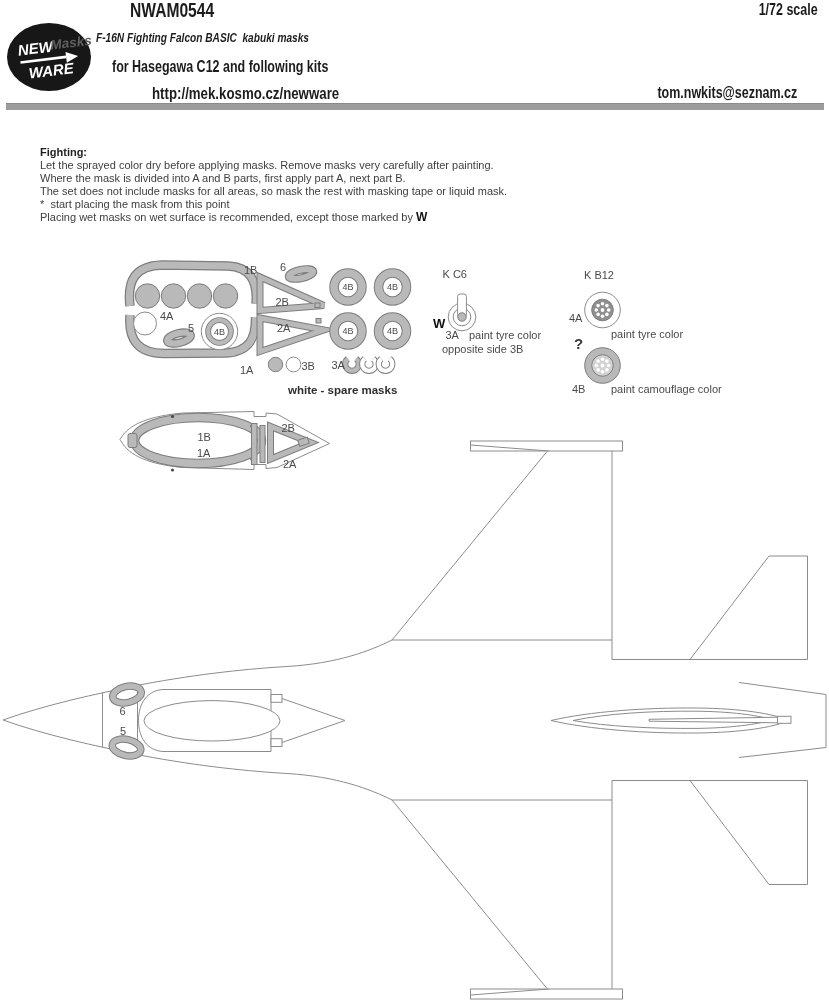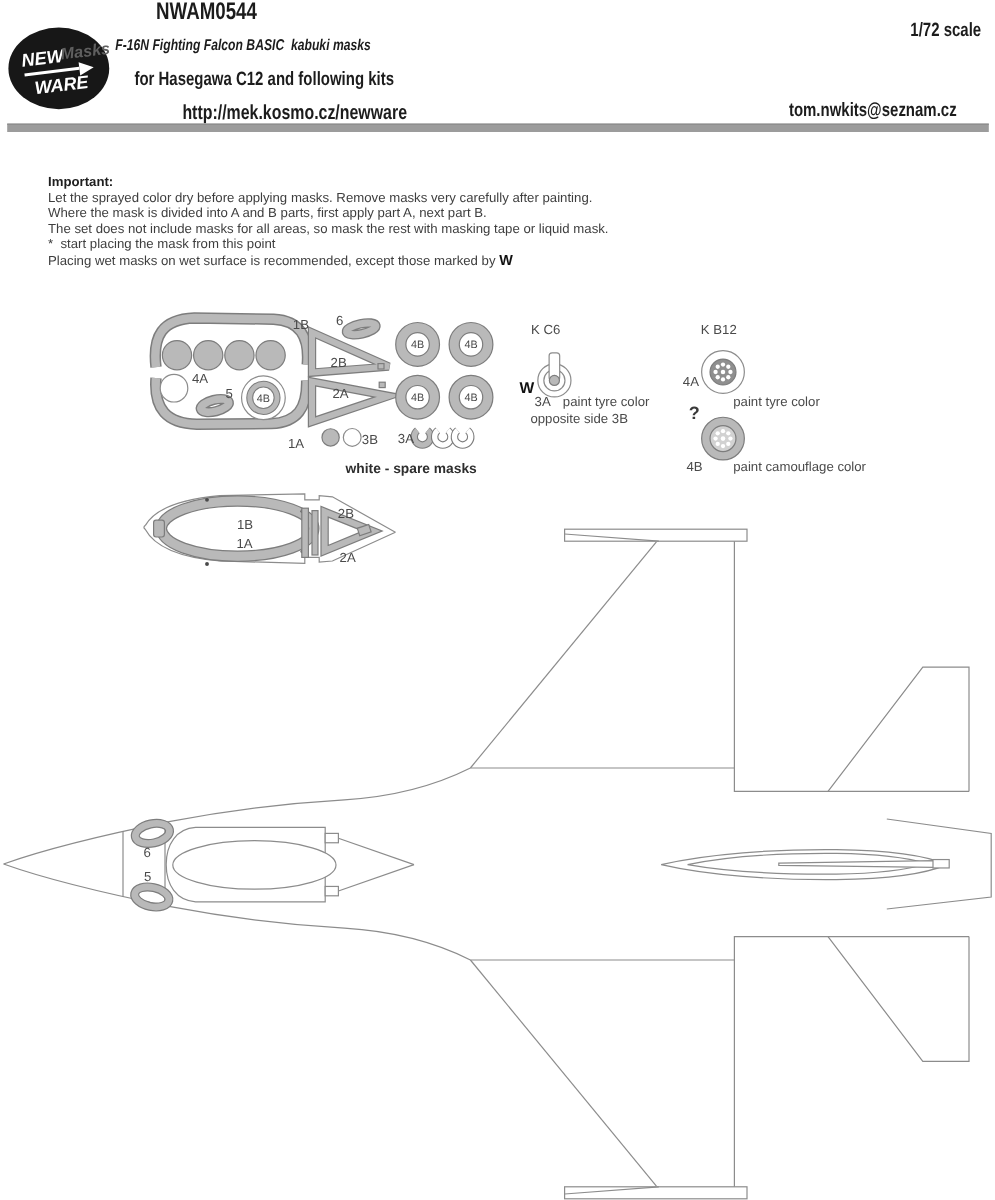--- a/index.html
+++ b/index.html
@@ -55,30 +55,30 @@
   </div>
   <div class="hdr-item" style="left:96px;top:31px;font-size:13px;font-style:italic;">
     <span class="cond">F-16N Fighting Falcon BASIC  kabuki masks</span>
   </div>
   <div class="hdr-item" style="left:112px;top:59px;font-size:16px;">
     <span class="cond">for Hasegawa C12 and following kits</span>
   </div>
   <div class="hdr-item" style="left:112px;top:85px;font-size:17px;margin-left:40px;">
     <span class="cond">http://mek.kosmo.cz/newware</span>
   </div>
-  <div class="hdr-item" style="right:11px;top:18px;font-size:16px;">
+  <div class="hdr-item" style="right:11px;top:2px;font-size:16px;">
     <span class="cond right">1/72 scale</span>
   </div>
   <div class="hdr-item" style="right:32px;top:85px;font-size:16px;">
     <span class="cond right">tom.nwkits@seznam.cz</span>
   </div>
   <div class="divider"></div>
 
   <div class="ins">
-    <div class="head">Important:</div>
+    <div class="head">Fighting:</div>
     <div>Let the sprayed color dry before applying masks. Remove masks very carefully after painting.</div>
     <div>Where the mask is divided into A and B parts, first apply part A, next part B.</div>
     <div>The set does not include masks for all areas, so mask the rest with masking tape or liquid mask.</div>
     <div>*  start placing the mask from this point</div>
     <div><span>Placing wet masks on wet surface is recommended, except those marked by </span><span class="wet">W</span></div>
   </div>
 
   <svg class="diagram" width="829" height="1000" viewBox="0 0 829 1000">
 
     <g>

